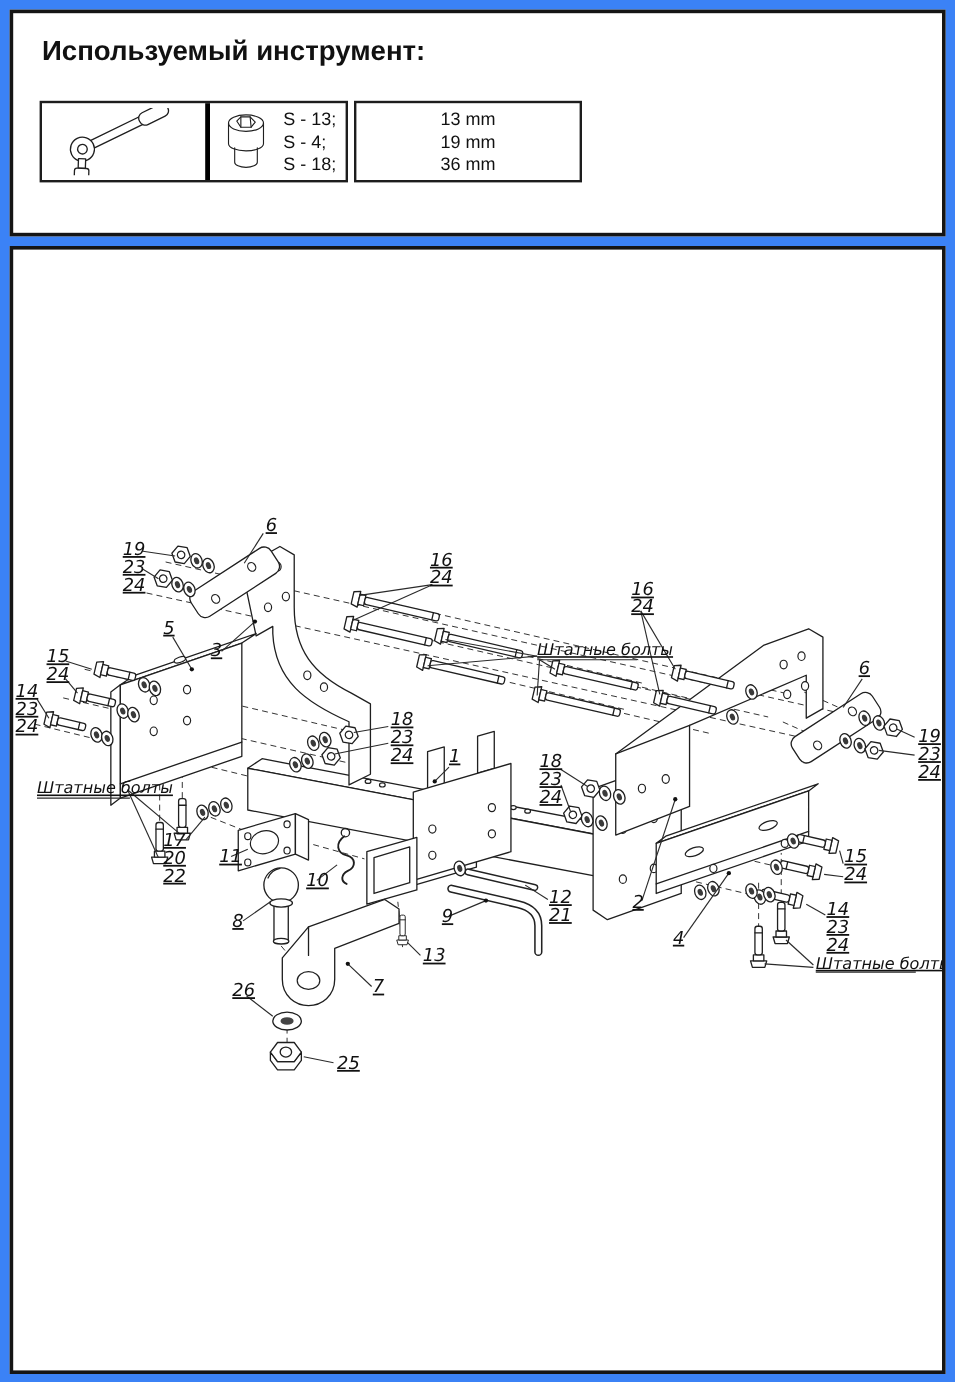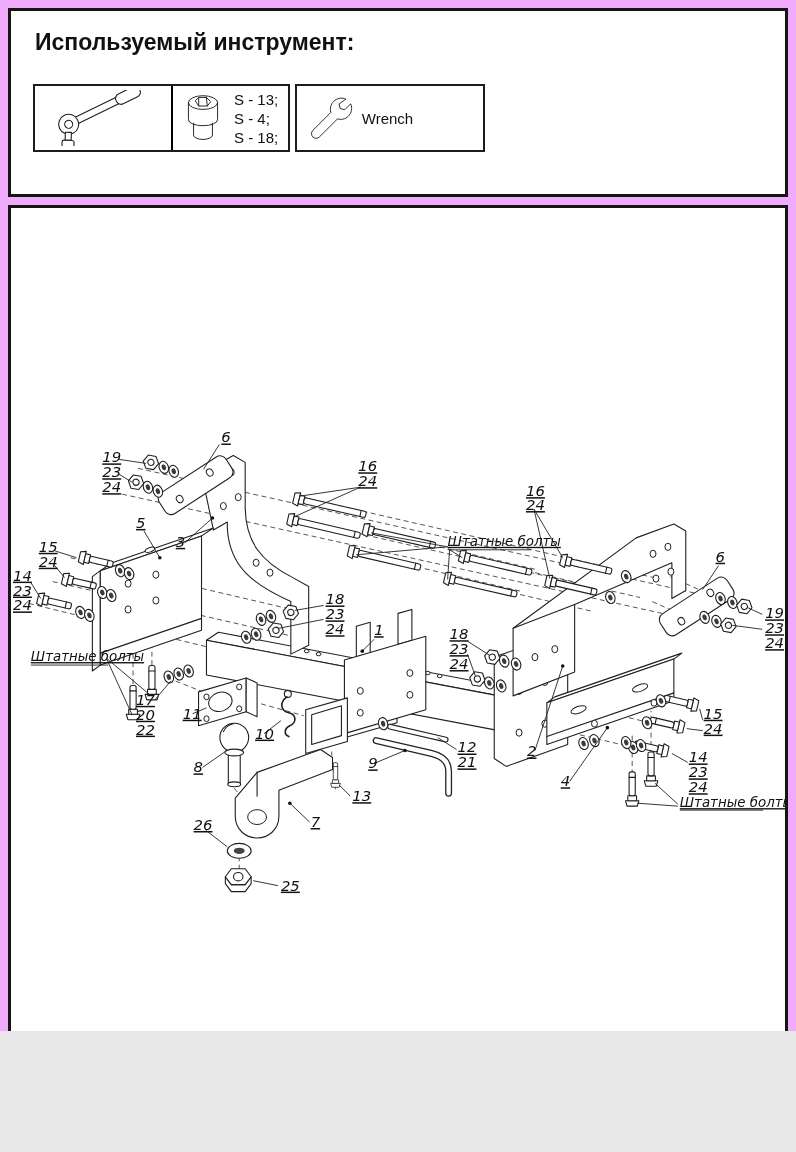--- a/index.html
+++ b/index.html
@@ -1,26 +1,26 @@
 <!DOCTYPE html>
 <html><head>
 <meta charset="utf-8">
 <style>
   html,body{margin:0;padding:0;background:#e8e8e8}
-  .page{position:relative;width:796px;height:1031px;background:#f0abfc;
+  .page{position:relative;width:796px;height:1152px;background:#3b82f6;
         font-family:"Liberation Sans",sans-serif;overflow:hidden}
   .panel{position:absolute;background:#fff;border:3px solid #151515;box-sizing:border-box}
   .tools-panel{left:8px;top:8px;width:780px;height:189px}
   .diagram-panel{left:8px;top:205px;width:780px;height:940px}
   .tools-title{position:absolute;left:24px;top:18px;font-size:23px;font-weight:bold;color:#111}
   .tool-table{position:absolute;top:73px;height:68px;border:2px solid #1d1d1d;display:flex;box-sizing:border-box;background:#fff}
   .tt1{left:22px;width:257px}
   .tt2{left:284px;width:190px}
   .cell{position:relative;height:100%;box-sizing:border-box;display:flex;align-items:center;justify-content:center}
-  .cell + .cell{border-left:2px solid #000000}
+  .cell + .cell{border-left:4px solid #000000}
   .tt1 .c1{width:136px}
   .tt1 .c2{flex:1;justify-content:flex-start;gap:7px;padding-left:6px}
   .tt2 .c1{width:121px;gap:6px}
   .tt2 .c2{flex:1}
   .sizes{font-size:15px;line-height:19px;color:#111;white-space:nowrap}
   .tool-label{font-size:15px;color:#111}
   svg text{user-select:none}
   .diagram-svg{display:block;width:100%;height:100%}
   .fc{fill:#ffffff;stroke:#1f1f1f;stroke-width:1.1;stroke-linejoin:round}
   .ln{fill:none;stroke:#1f1f1f;stroke-width:1.1;stroke-linejoin:round;stroke-linecap:round}
@@ -66,25 +66,26 @@
         </svg>
         <div class="sizes">
           <div>S - 13;</div>
           <div>S - 4;</div>
           <div>S - 18;</div>
         </div>
       </div>
     </div>
 
     <div class="tool-table tt2">
-      <div class="cell c1">
-        <svg width="54" height="54" viewBox="0 0 64 64">
-          <path class="fc" d="M52.1,9.6 c-4.9,-2.2 -10.7,-1.2 -14.6,2.7 c-3.5,3.5 -4.6,8.5 -3.3,13 L12.9,46.6 c-2.2,2.2 -2.2,5.7 0,7.8 c2.2,2.2 5.7,2.2 7.8,0 L42,33.1 c4.5,1.3 9.5,0.2 13,-3.3 c3.9,-3.9 4.9,-9.7 2.7,-14.6 l-7,7 l-5.4,-1.4 l-1.4,-5.4 Z"></path>
-        </svg>
-        <span class="tool-label">Wrench</span>
+      <div class="cell c2">
+        <div class="sizes">
+          <div>13 mm</div>
+          <div>19 mm</div>
+          <div>36 mm</div>
+        </div>
       </div>
     </div>
   </div>
 
   <div class="panel diagram-panel">
     <svg class="diagram-svg" viewBox="0 0 780 940" preserveAspectRatio="none">
       <defs>
         <g id="washer">
             <ellipse class="fc" rx="4.6" ry="6.2"></ellipse>
             <ellipse rx="2.1" ry="3" fill="#3a3a3a"></ellipse>

